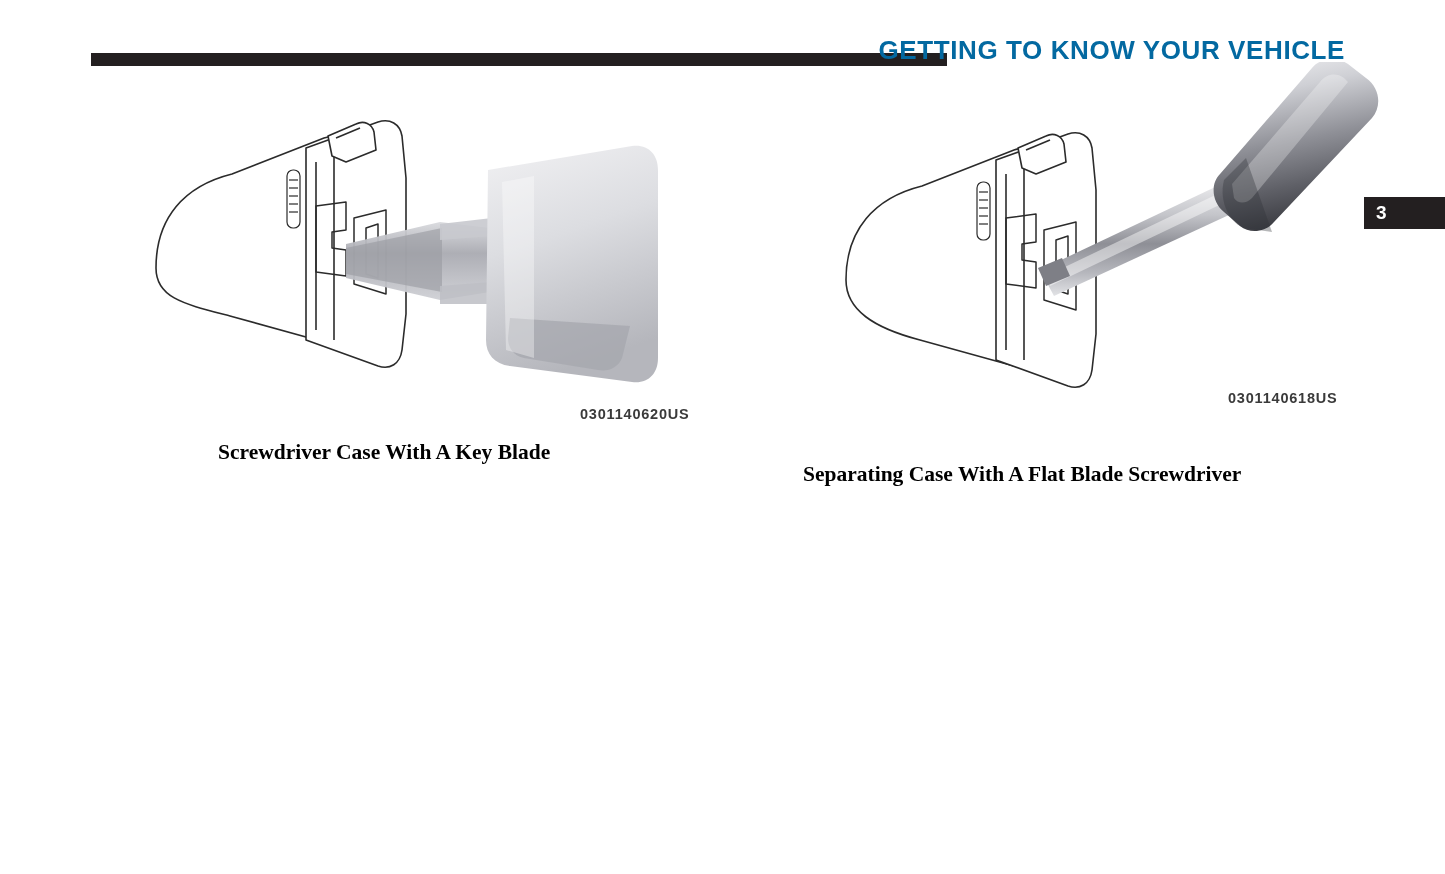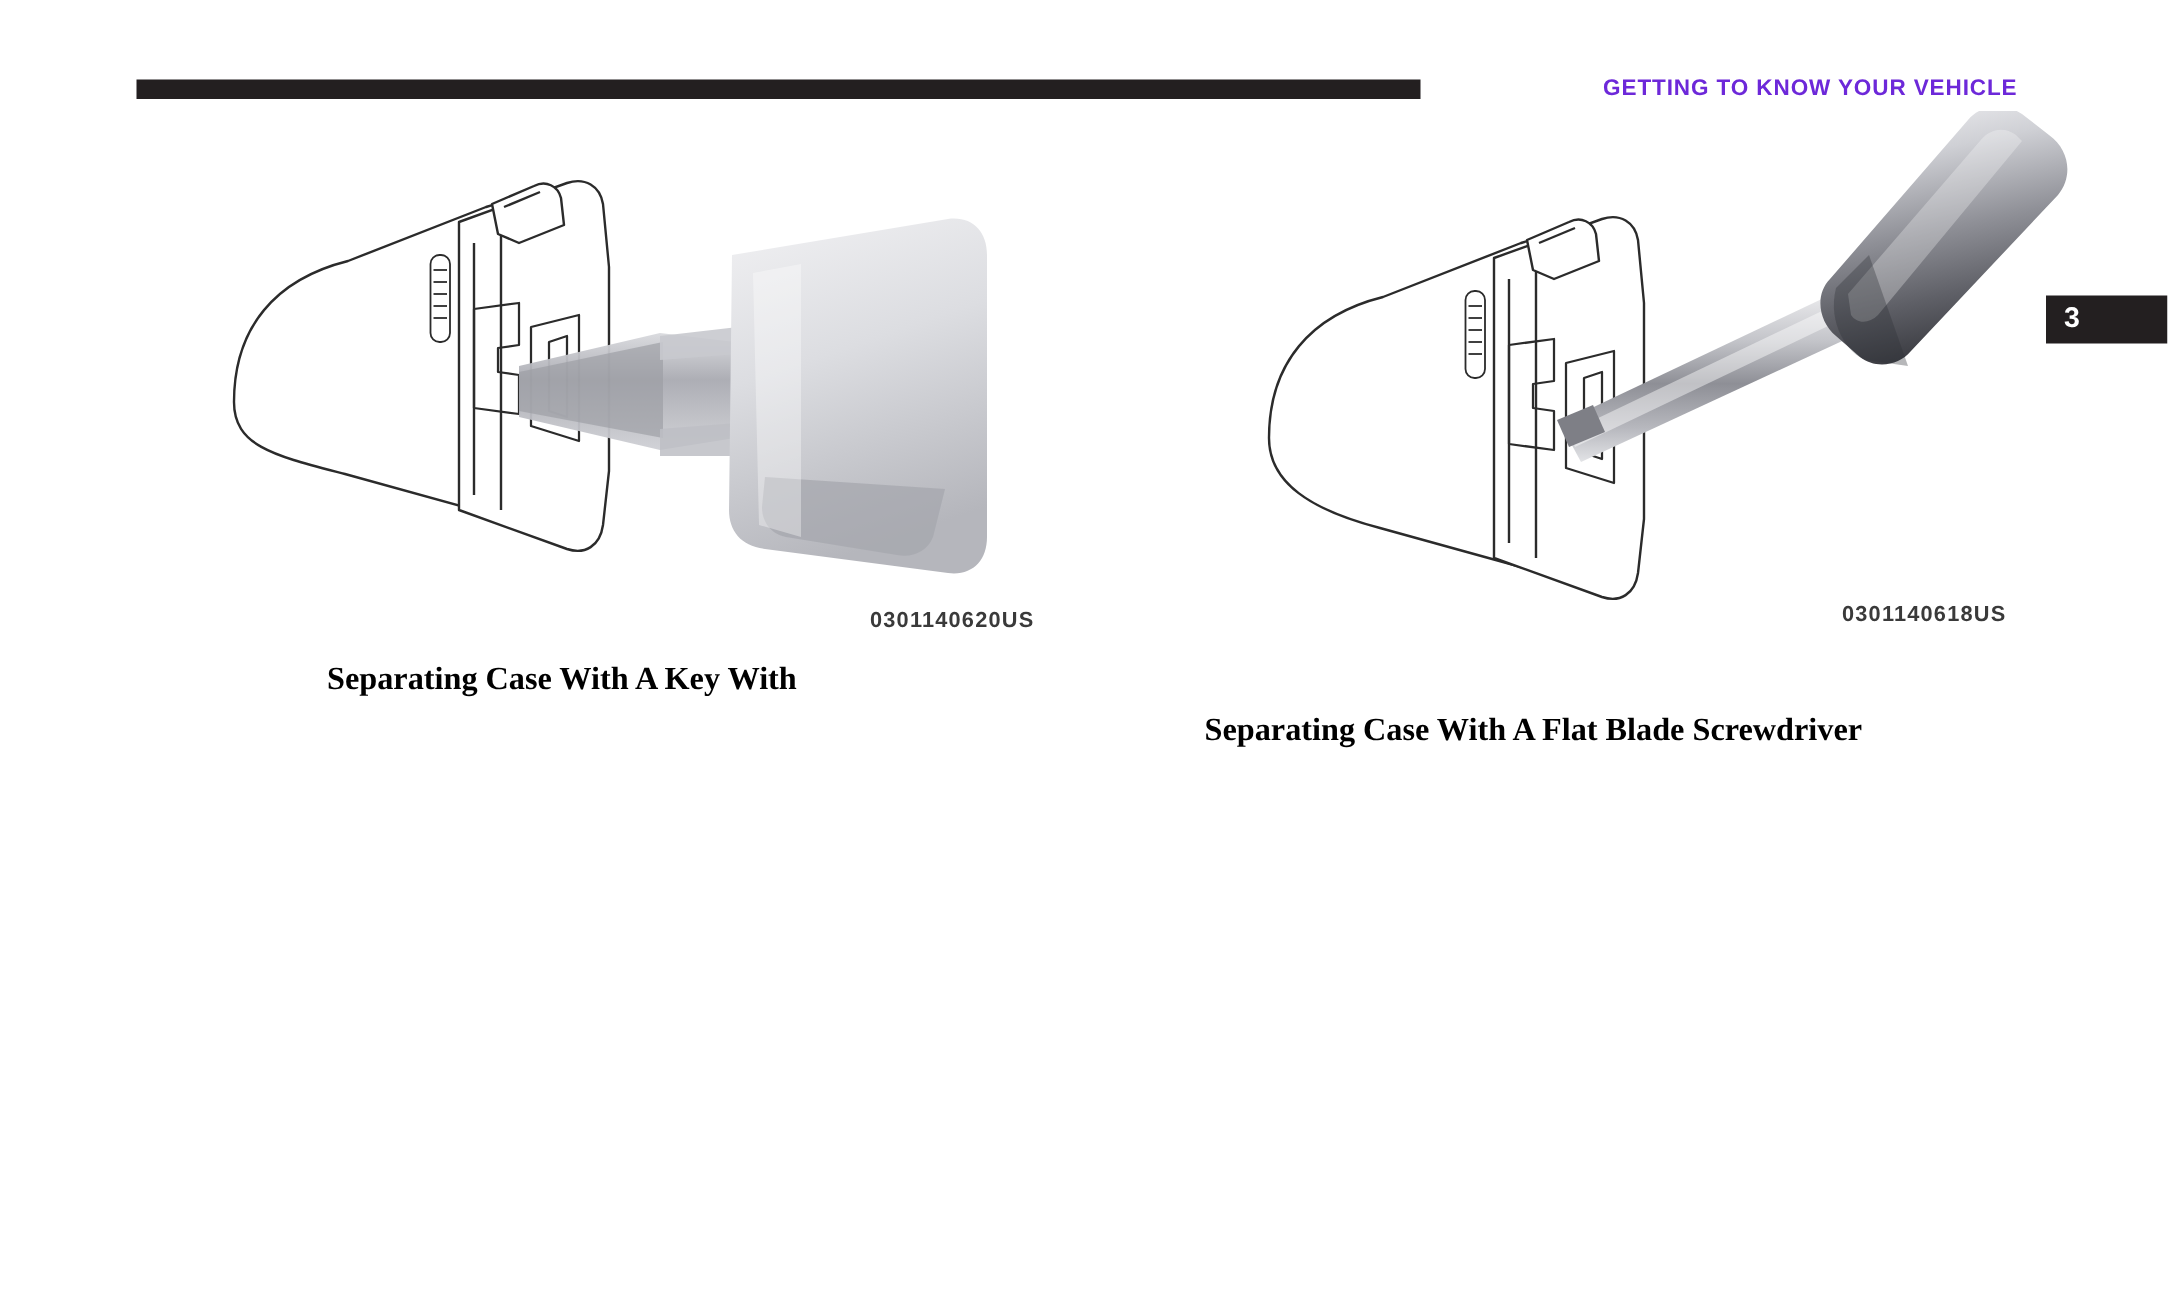--- a/index.html
+++ b/index.html
@@ -27,26 +27,26 @@
     position: absolute;
     left: 91px;
     top: 53px;
     width: 856px;
     height: 13px;
     background: #231f20;
   }
   .header-title {
     position: absolute;
     right: 100px;
-    top: 50px;
-    font-family: "Liberation Sans", sans-serif;
-    font-weight: bold;
-    font-size: 15px;
+    top: 35px;
+    font-family: "Liberation Sans", sans-serif;
+    font-weight: bold;
+    font-size: 26px;
     letter-spacing: 0.6px;
-    color: #6d28d9;
+    color: #0369a1;
     white-space: nowrap;
   }
   .header-page {
     position: absolute;
     right: 96px;
     top: 49px;
     font-family: "Liberation Sans", sans-serif;
     font-weight: bold;
     font-size: 19px;
     color: #231f20;
@@ -69,21 +69,21 @@
     align-items: center;
     padding-left: 12px;
     box-sizing: border-box;
   }
 
   
   .figure {
     position: absolute;
   }
   .fig-left  { left: 110px; top: 78px;  width: 620px; height: 400px; }
-  .fig-right { left: 800px; top: 74px;  width: 620px; height: 400px; }
+  .fig-right { left: 800px; top: 62px;  width: 620px; height: 400px; }
 
   .fig-canvas {
     position: relative;
     width: 100%;
     height: 348px;
   }
   .fig-code {
     position: absolute;
     font-family: "Liberation Sans", sans-serif;
     font-weight: bold;
@@ -185,21 +185,21 @@
         <path d="M378 92 L522 68 C538 66, 548 76, 548 92 L548 280
                  C548 296, 538 306, 522 304 L400 288
                  C384 286, 376 276, 376 262 Z" fill="url(#keyHeadGrad)" stroke="none"></path>
         <path d="M400 240 L520 248 L512 280 C508 290, 498 294, 488 292 L414 280
                  C404 278, 398 270, 398 260 Z" fill="#a6a7ae" opacity="0.75"></path>
         <path d="M392 104 L424 98 L424 280 L396 272 Z" fill="#ffffff" opacity="0.35"></path>
       </g>
     </svg>
   </div>
   <div class="fig-code">0301140620US</div>
-  <div class="fig-caption">Separating Case With A Key With</div>
+  <div class="fig-caption">Screwdriver Case With A Key Blade</div>
 </div>
 
 <div class="figure fig-right">
   <div class="fig-canvas">
     <svg width="620" height="348" viewBox="0 0 620 348" xmlns="http://www.w3.org/2000/svg">
       <defs>
         <linearGradient id="sdShaft" x1="0" y1="0" x2="0" y2="1">
           <stop offset="0%" stop-color="#f0f0f2"></stop>
           <stop offset="30%" stop-color="#c4c5ca"></stop>
           <stop offset="55%" stop-color="#8e8f96"></stop>

